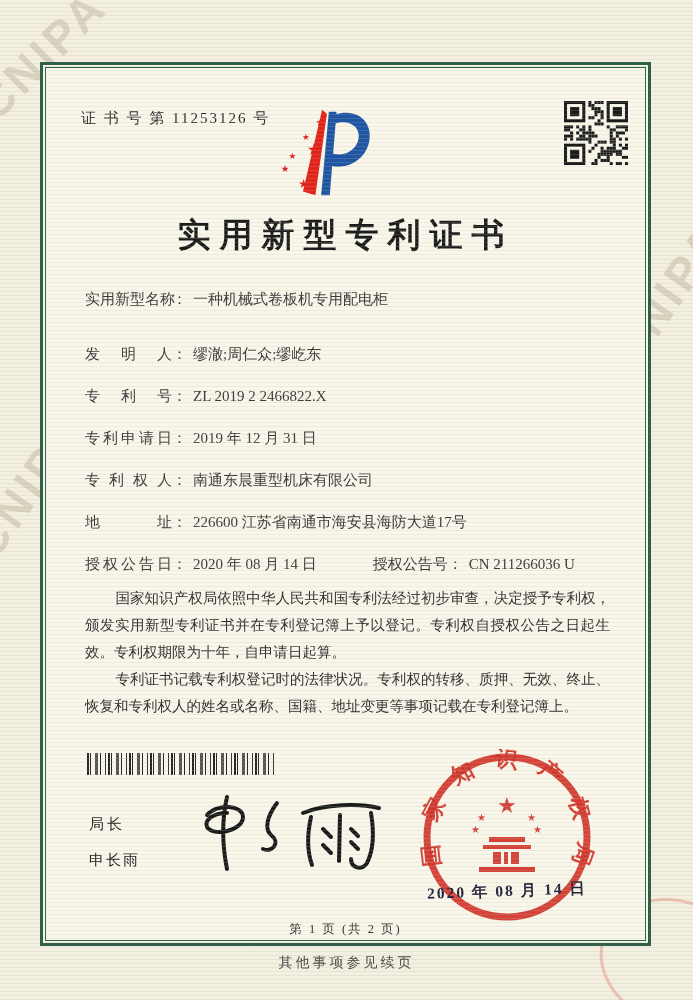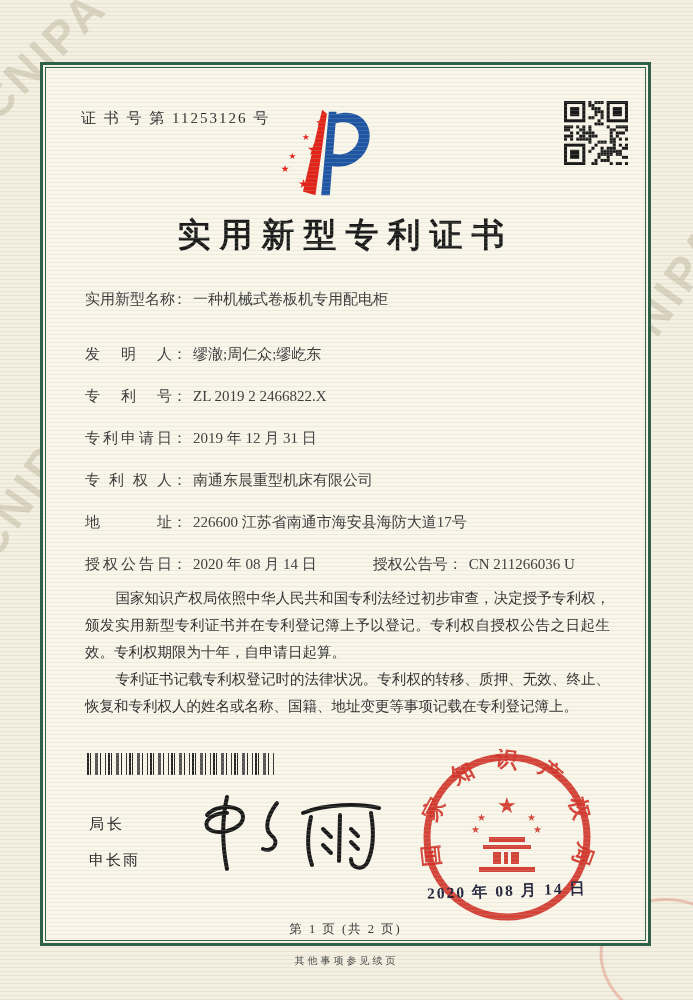--- a/index.html
+++ b/index.html
@@ -81,21 +81,21 @@
     position:absolute;left:366px;top:816px;width:196px;text-align:center;
     font-size:15.5px;font-weight:700;color:#22223a;letter-spacing:2px;
     transform:rotate(-2deg);
   }
   .page-no{
     position:absolute;left:0;top:856px;width:100%;text-align:center;
     font-size:12.5px;letter-spacing:2px;color:#333;
   }
   .next-note{
     position:absolute;left:0;top:954px;width:100%;text-align:center;z-index:2;
-    font-size:10px;letter-spacing:3px;color:#4c4c4c;
+    font-size:14px;letter-spacing:3px;color:#4c4c4c;
   }
   .ghost-arc{
     position:absolute;left:598px;top:900px;width:150px;height:120px;z-index:1;
     border:3px solid rgba(213,60,40,.25);border-radius:50%;
     transform:rotate(20deg);
   }
 </style>
 </head>
 <body>
 

